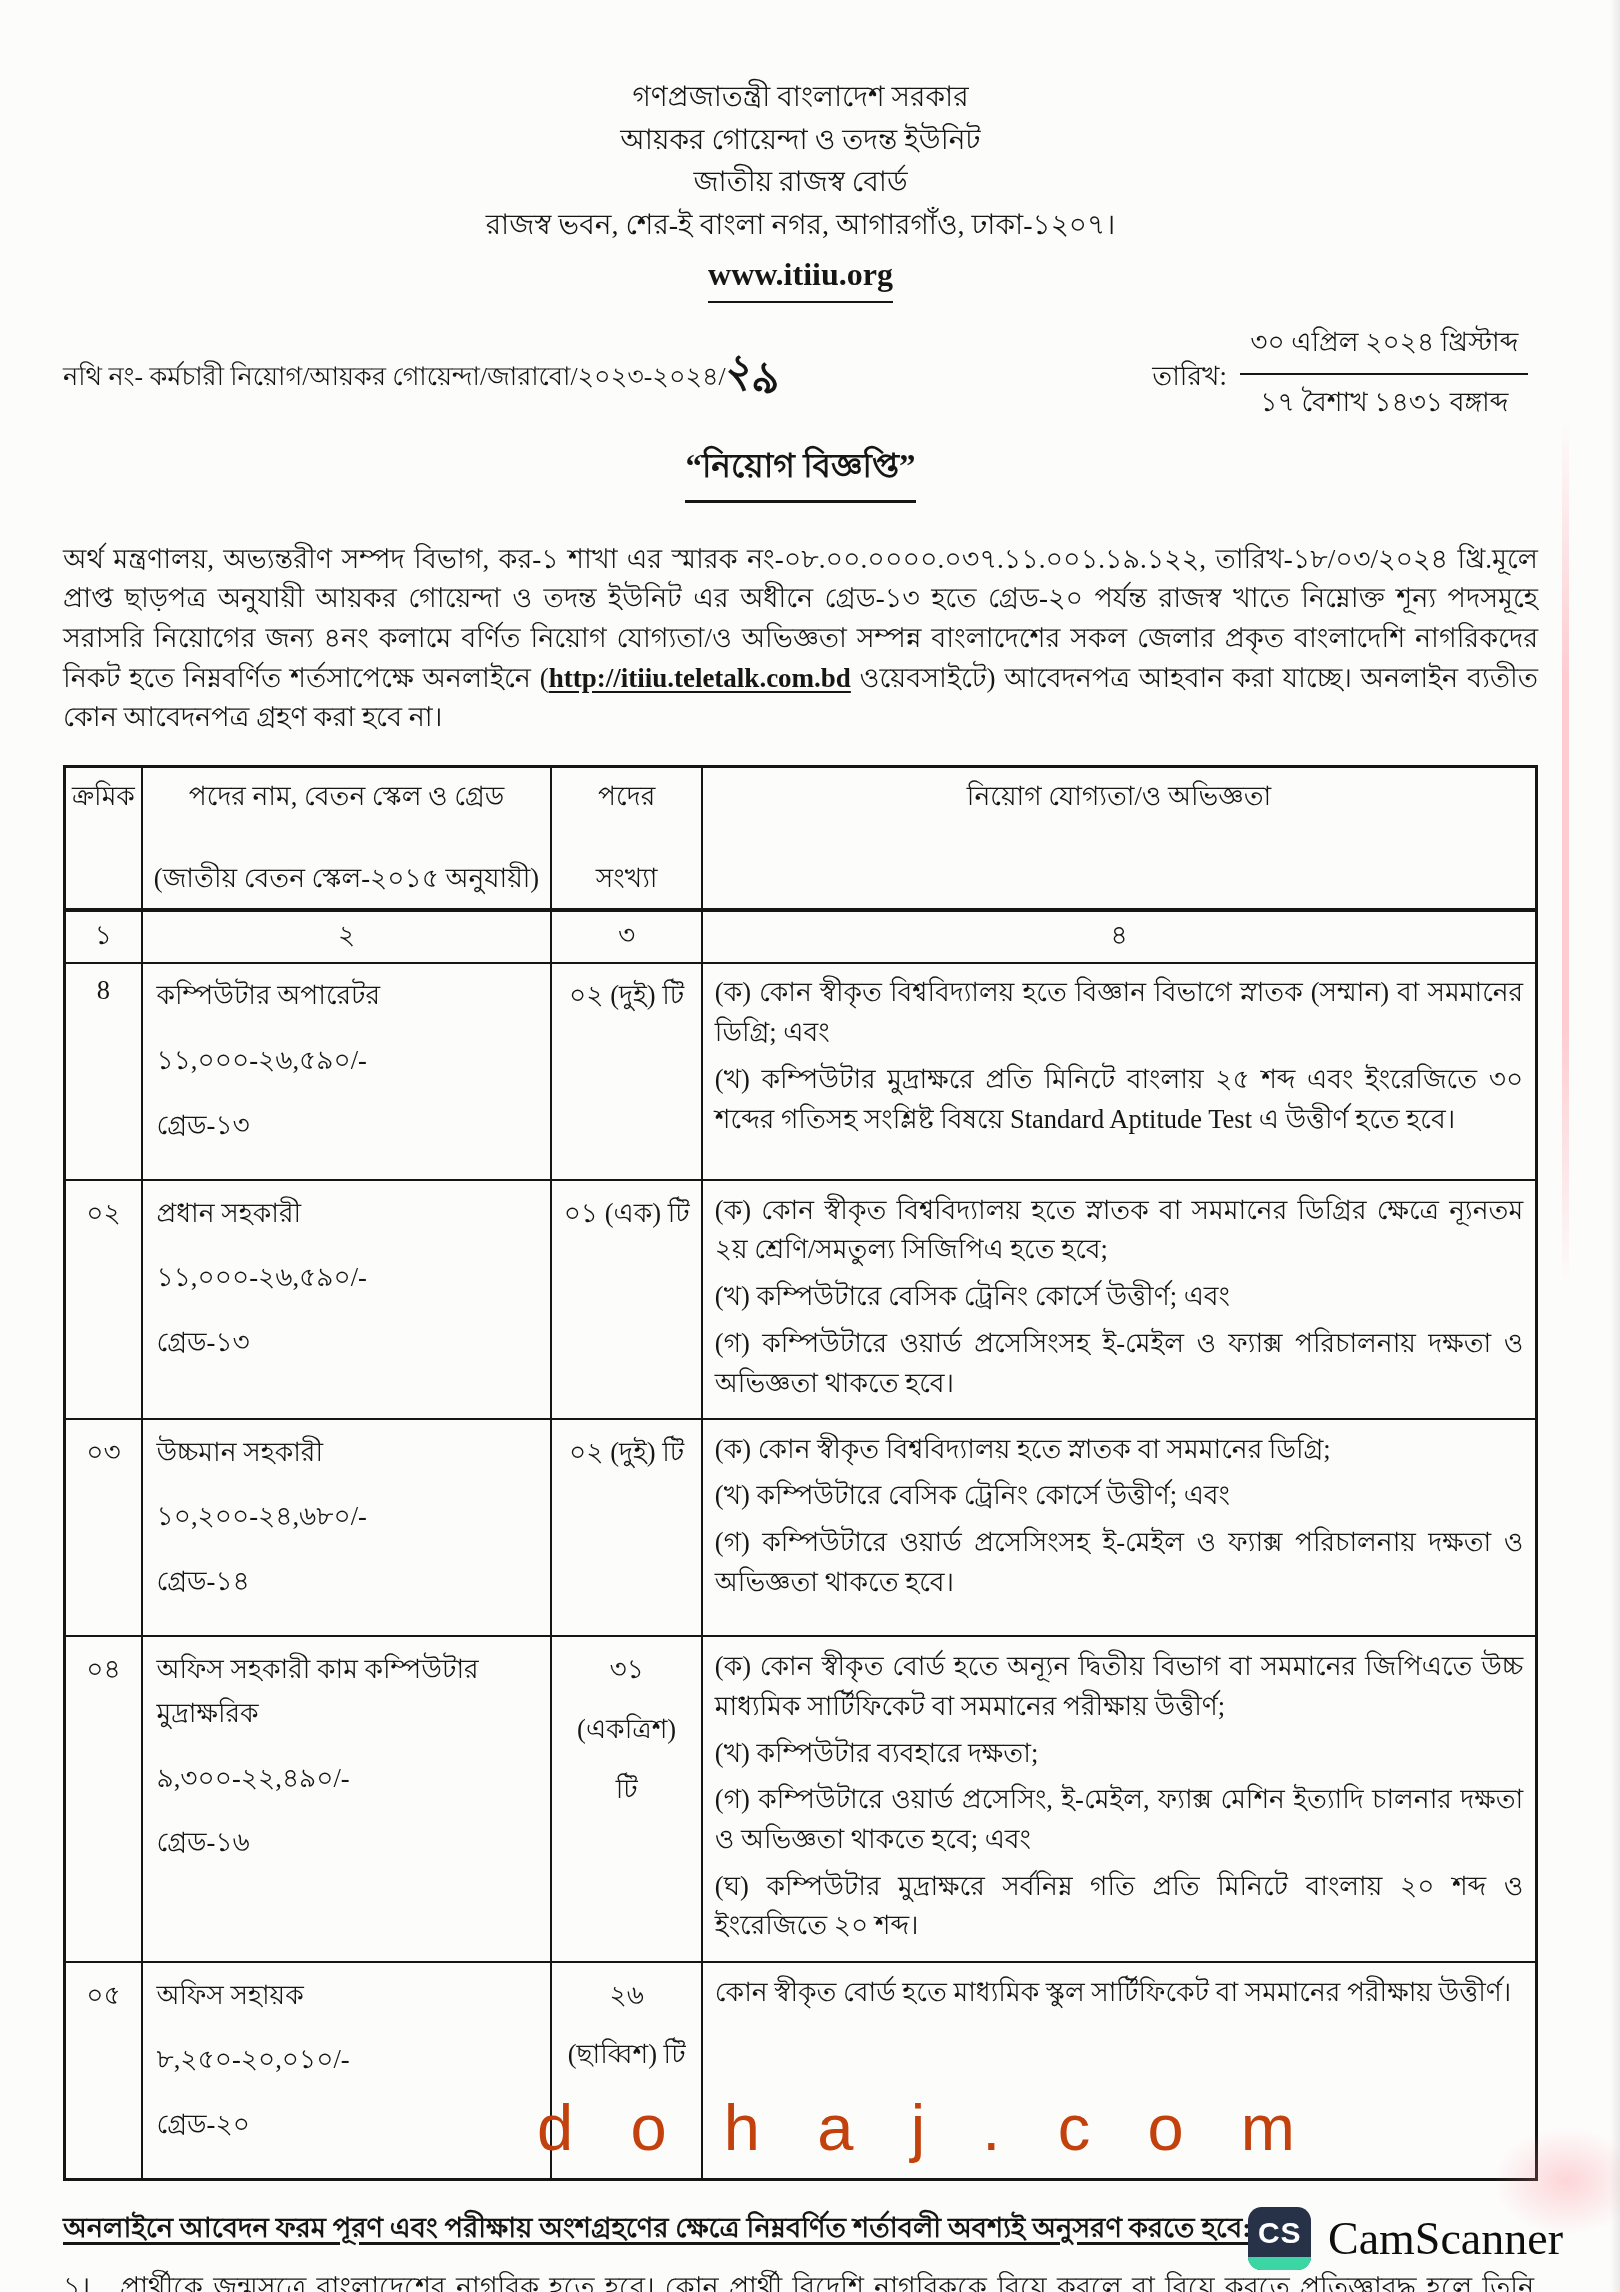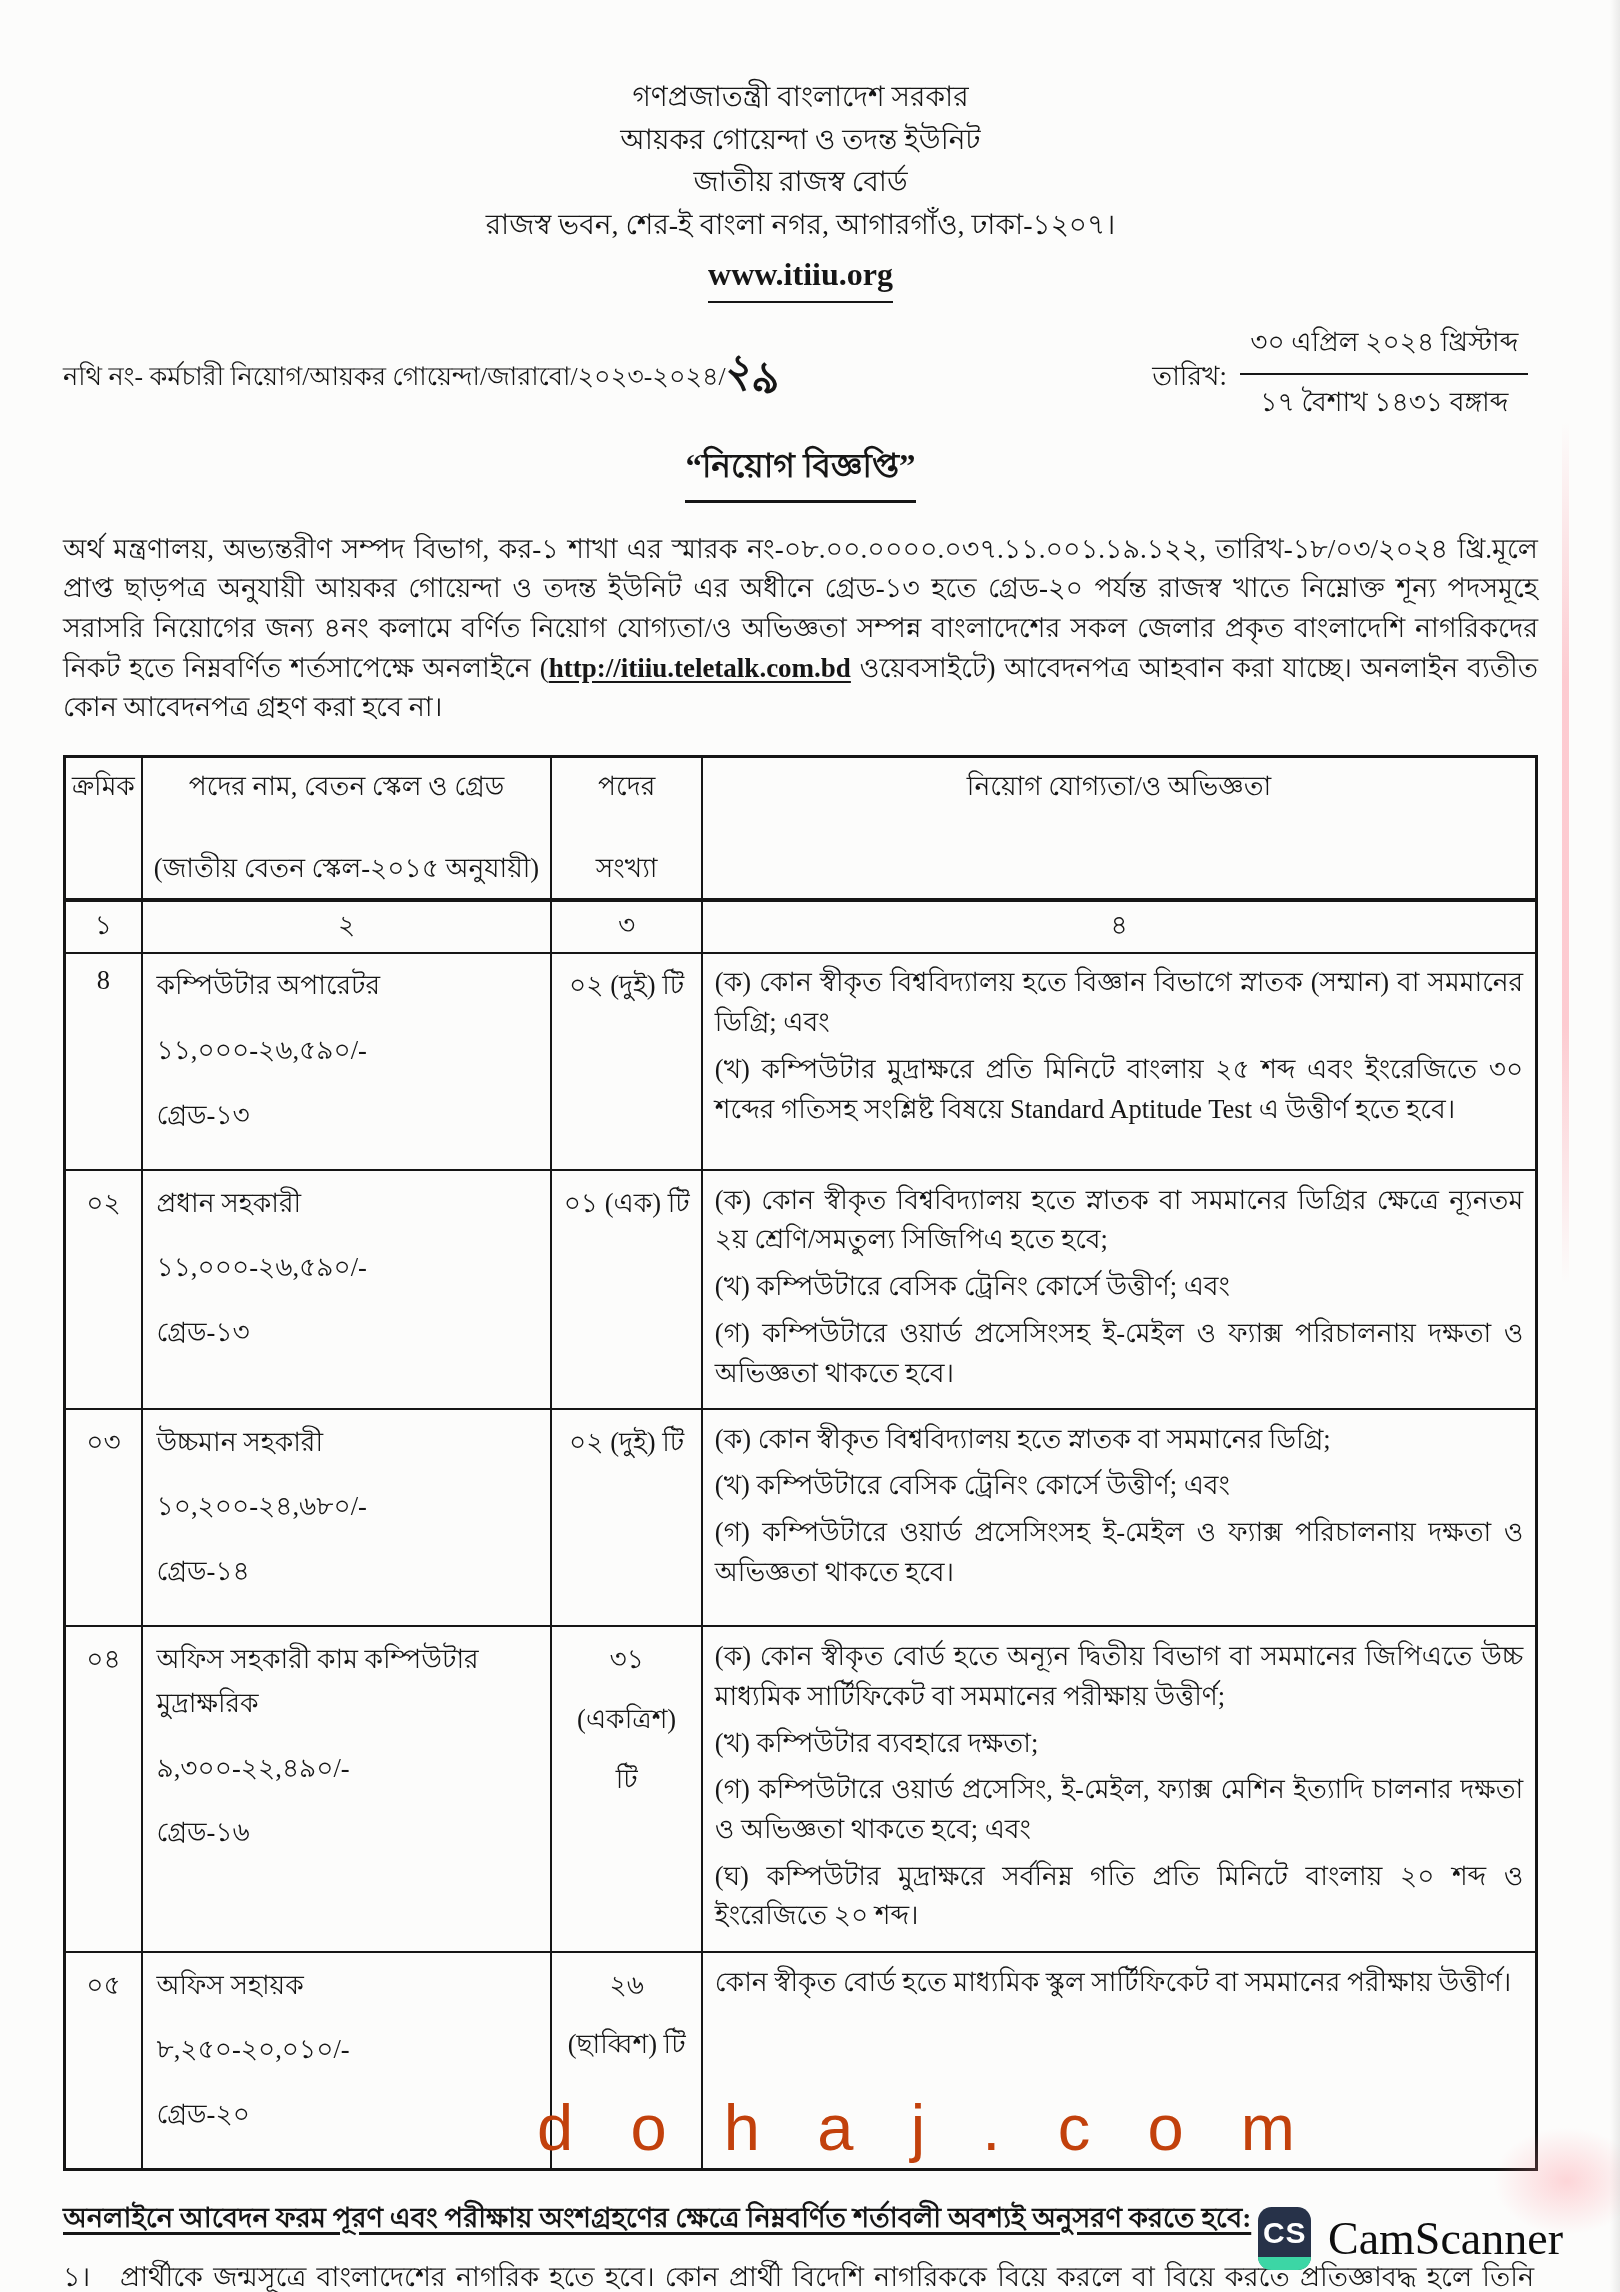--- a/index.html
+++ b/index.html
@@ -35,21 +35,21 @@
   .date-bottom { padding-top:6.9px; }
 
   
   .title-wrap { text-align:center; margin-top:13.7px; }
   .title {
     display:inline-block; font-size:33px; font-weight:bold;
     border-bottom:3.4px solid #161616; padding-bottom:3.9px;
   }
 
   
-  .intro { margin-top:27px; font-size:27px; line-height:1.47; text-align:justify; }
+  .intro { margin-top:37px; font-size:27px; line-height:1.47; text-align:justify; }
   .url { font-weight:bold; text-decoration:underline; text-underline-offset:3.9px; }
 
   
   table.posts { width:100%; border-collapse:collapse; margin-top:15.7px; border:3.4px solid #161616; }
   table.posts th, table.posts td {
     border:2.5px solid #161616;
     vertical-align:top;
     font-weight:normal;
     font-size:26.5px;
   }
@@ -76,21 +76,21 @@
   
   .watermark {
     position:absolute; left:537px; top:2090px;
     font-family:"Liberation Sans", sans-serif;
     font-size:65px; letter-spacing:19.6px;
     color:#c2410c; white-space:nowrap;
   }
 
   
   .camscanner { position:absolute; right:57px; bottom:23.5px; display:flex; align-items:center; }
-  .cs-icon { position:relative; width:53px; height:63px; border-radius:13.7px; background:#273249; }
+  .cs-icon { position:relative; width:63px; height:63px; border-radius:13.7px; background:#273249; }
   .cs-cs {
     position:absolute; top:0; left:0; right:0; height:50px;
     color:#ffffff; font-family:"Liberation Sans", sans-serif;
     font-weight:bold; font-size:30px; text-align:center; line-height:52px; letter-spacing:1px;
   }
   .cs-strip { position:absolute; bottom:0; left:0; right:0; height:12.7px; background:#3cd6a5; border-radius:0 0 13.7px 13.7px; }
   .cs-label { margin-left:16.7px; font-family:"Liberation Serif", serif; font-size:46px; color:#0e0e0e; }
 
   
   .artifact-right-streak {

